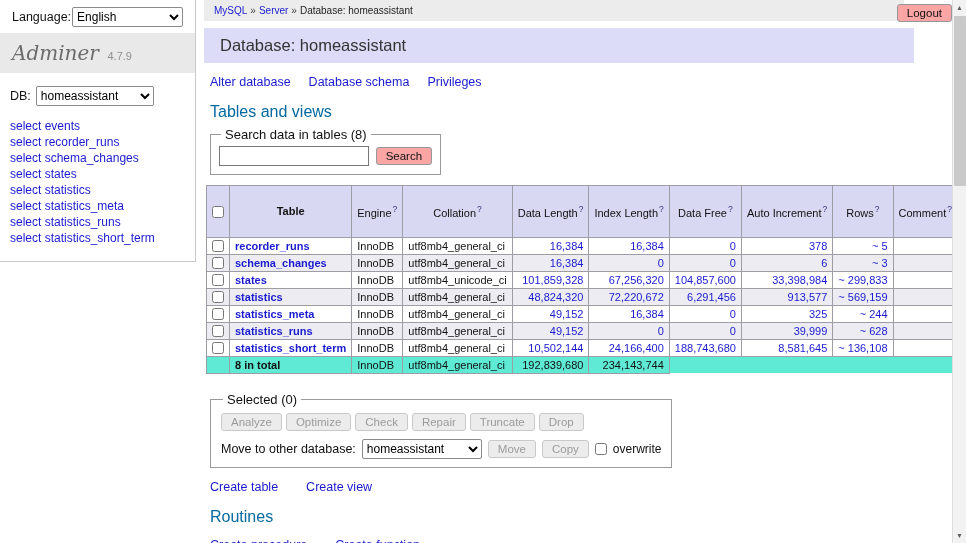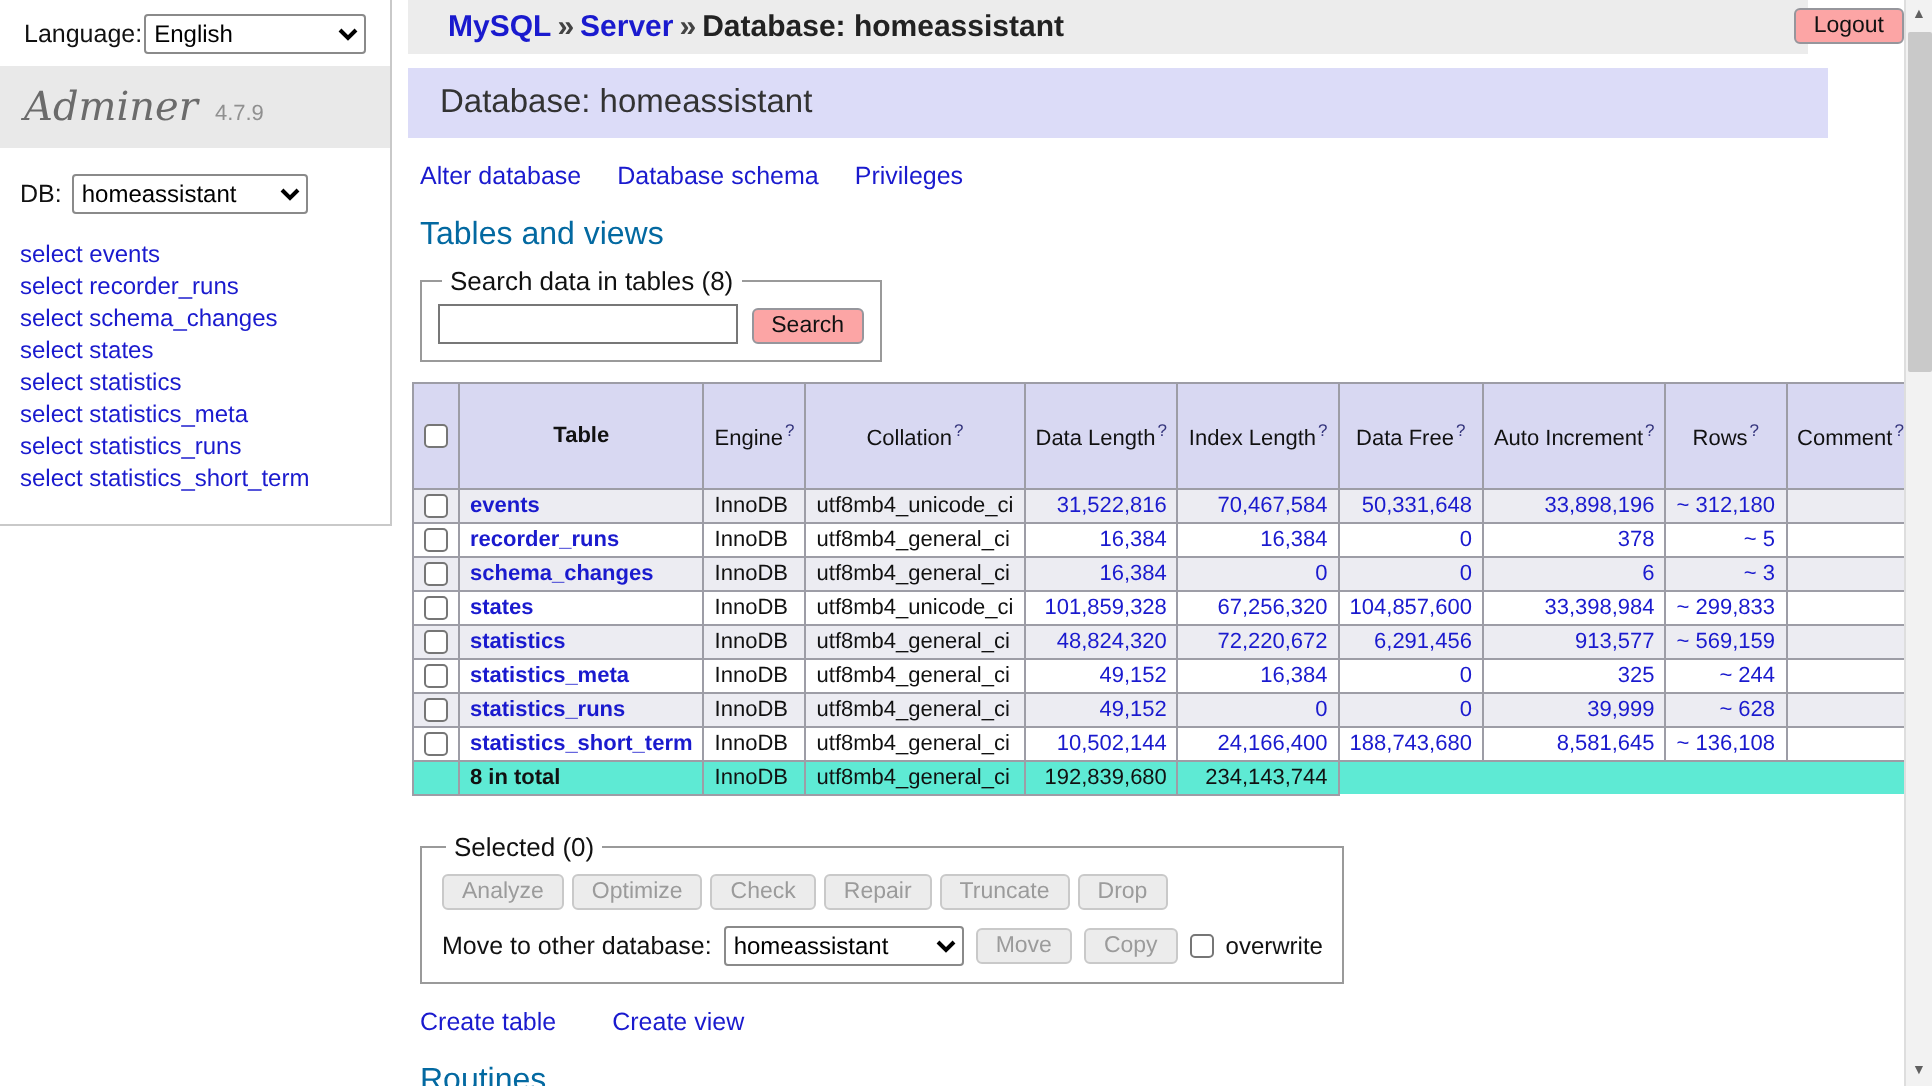--- a/index.html
+++ b/index.html
@@ -31,21 +31,21 @@
   .logo-link { font-family: "DejaVu Serif", serif; font-style: italic; color: #6b6b6b; text-decoration: none; cursor: pointer; }
   .ver { font-size: 11px; color: #909090; margin-left: 3px; }
   .db-row { padding: 13px 10px 4px; font-size: 12.5px; display: flex; align-items: center; gap: 5px; }
   .db-row select { width: 118px; }
   .sidebar-actions { margin: 8px 0 2px; padding: 0 10px; width: 168px; font-size: 12.5px; line-height: 1.55; }
   .sidebar-actions .lnk { margin-right: 8px; white-space: nowrap; }
   .table-links { padding: 9px 10px 2px; font-size: 12px; line-height: 1.25; }
 
   
   .main { position: absolute; left: 196px; top: 0; width: 756px; height: 543px; }
-  .breadcrumb { background: #ececec; margin: 0 48px 0 8px; padding: 5px 20px; font-size: 15px; color: #222; font-weight: bold; }
+  .breadcrumb { background: #ececec; margin: 0 48px 0 8px; padding: 5px 10px; font-size: 10px; color: #222; }
   .sep { color: #444; margin: 0 3px; }
   .logout { position: absolute; top: 4px; right: 0; }
   .content { padding: 0 38px 0 8px; }
   .db-title { background: #dcdcf8; margin-top: 7px; padding: 8px 16px; font-size: 16.5px; font-weight: normal; color: #333; }
   .actions-row { margin: 12px 0 0 6px; font-size: 12.5px; }
   .actions-row .lnk { margin-right: 18px; }
   h3 { font-weight: normal; font-size: 16px; margin: 14px 0 0 6px; color: #0369a1; }
 
   fieldset { border: 1px solid #9a9a9a; margin: 6px 0 0 6px; padding: 4px 8px 8px; display: inline-block; }
   legend { font-size: 13px; padding: 0 4px; margin-left: 2px; }
@@ -141,32 +141,20 @@
             <th><span>Collation</span><sup class="help">?</sup></th>
             <th><span>Data Length</span><sup class="help">?</sup></th>
             <th><span>Index Length</span><sup class="help">?</sup></th>
             <th><span>Data Free</span><sup class="help">?</sup></th>
             <th><span>Auto Increment</span><sup class="help">?</sup></th>
             <th><span>Rows</span><sup class="help">?</sup></th>
             <th><span>Comment</span><sup class="help">?</sup></th>
           </tr>
       </thead>
       <tbody>
-          <tr class="odd">
-            <td class="c-check"><input type="checkbox" style=""></td>
-            <td><a class="lnk bold">events</a></td>
-            <td>InnoDB</td>
-            <td>utf8mb4_unicode_ci</td>
-            <td class="c-num"><a class="lnk">31,522,816</a></td>
-            <td class="c-num"><a class="lnk">70,467,584</a></td>
-            <td class="c-num"><a class="lnk">50,331,648</a></td>
-            <td class="c-num"><a class="lnk">33,898,196</a></td>
-            <td class="c-num"><a class="lnk">~ 312,180</a></td>
-            <td></td>
-          </tr>
           <tr>
             <td class="c-check"><input type="checkbox" style=""></td>
             <td><a class="lnk bold">recorder_runs</a></td>
             <td>InnoDB</td>
             <td>utf8mb4_general_ci</td>
             <td class="c-num"><a class="lnk">16,384</a></td>
             <td class="c-num"><a class="lnk">16,384</a></td>
             <td class="c-num"><a class="lnk">0</a></td>
             <td class="c-num"><a class="lnk">378</a></td>
             <td class="c-num"><a class="lnk">~ 5</a></td>

